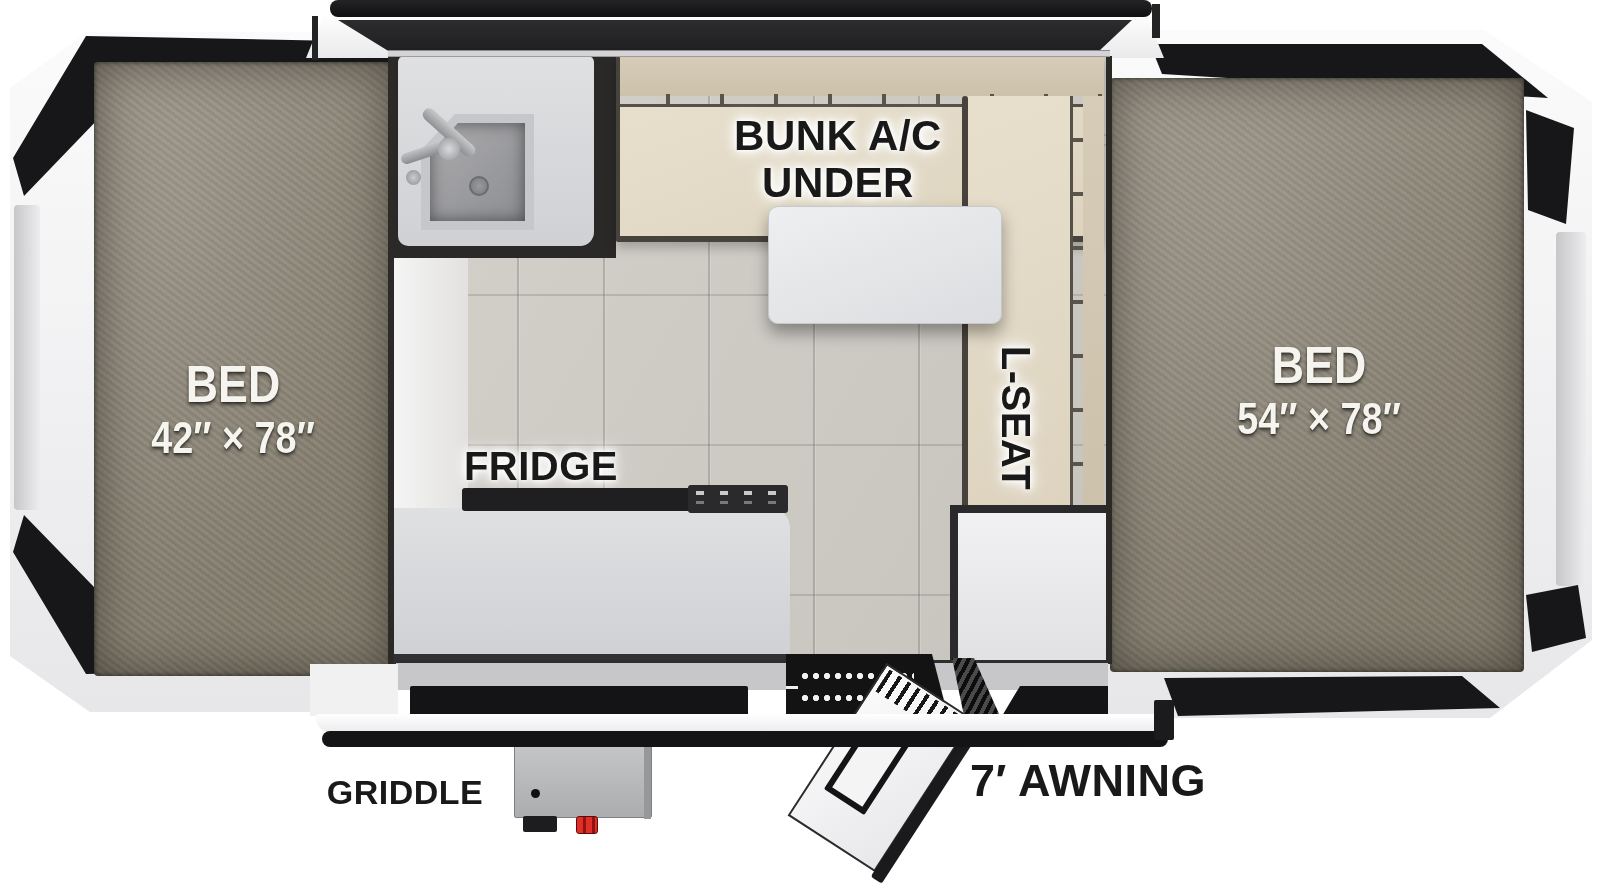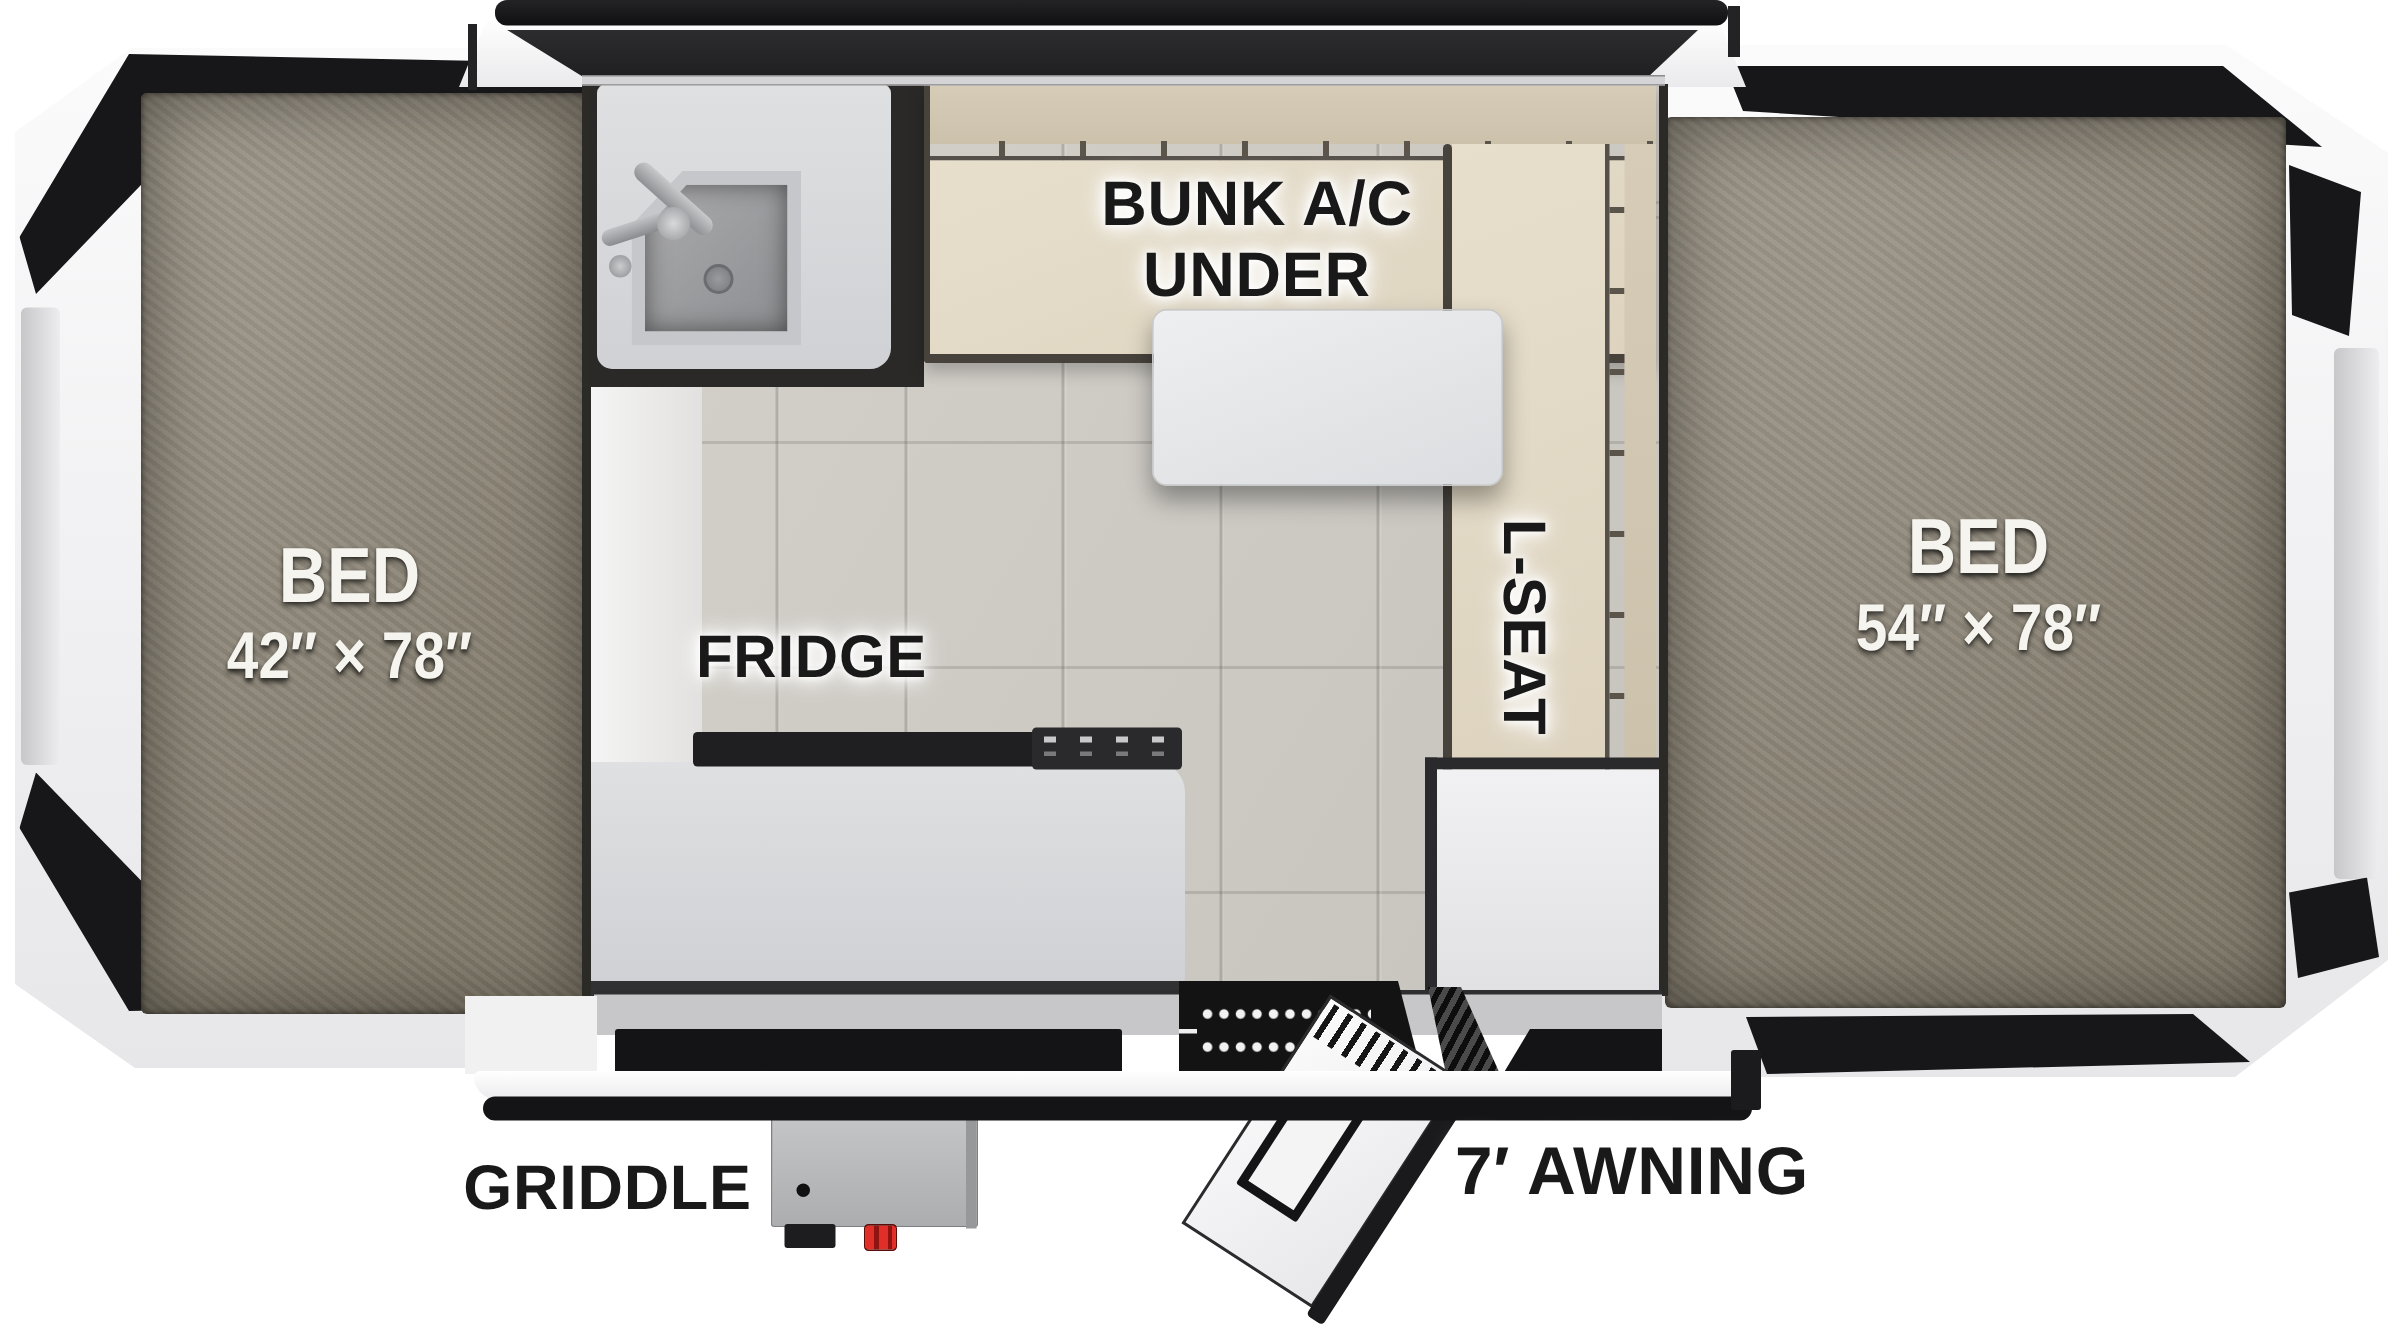--- a/index.html
+++ b/index.html
@@ -158,21 +158,21 @@
 
     <div class="lbl" style="left:446px;top:58px;transform:translateX(-50%);text-align:center;">
       <div style="position:relative;font-size:42px;line-height:47px;">BUNK A/C</div>
       <div style="position:relative;font-size:42px;line-height:47px;">UNDER</div>
     </div>
 
     <div class="table" style="left:376px;top:152px;width:234px;height:118px;"></div>
 
     <div class="lbl" style="left:623px;top:364px;font-size:40px;transform:translate(-50%,-50%) rotate(90deg);">L-SEAT</div>
 
-    <div class="lbl lbl-center" style="left:149px;top:385px;font-size:40px;">FRIDGE</div>
+    <div class="lbl lbl-center" style="left:149px;top:412px;font-size:40px;">FRIDGE</div>
 
     <div style="left:0;top:434px;width:398px;height:176px;">
       <div class="counter" style="left:0;top:20px;width:398px;height:146px;border-radius:0 20px 2px 0;"></div>
       <div class="cooktop" style="left:70px;top:0;width:326px;height:23px;"></div>
       <div class="stove" style="left:296px;top:-3px;width:100px;height:28px;">
         <div class="knobs" style="left:8px;top:6px;right:8px;height:4px;"></div>
         <div class="knobs" style="left:8px;top:16px;right:8px;height:3px;opacity:.5;"></div>
       </div>
       <div style="left:0;top:166px;width:398px;height:10px;background:#313133;"></div>
     </div>
@@ -222,16 +222,16 @@
       <div style="left:16px;top:44px;width:9px;height:9px;border-radius:50%;background:#111;"></div>
     </div>
     <div style="left:9px;top:76px;width:34px;height:16px;background:#1d1d1f;border-radius:2px;"></div>
     <div style="left:62px;top:76px;width:22px;height:18px;border-radius:3px;
          background:repeating-linear-gradient(90deg,#df2f28 0 6px,#8f130e 6px 9px);border:1px solid #5a0c08;"></div>
   </div>
 
   <div class="band-black" style="left:322px;top:731px;width:846px;height:16px;"></div>
   <div style="left:1154px;top:700px;width:20px;height:40px;background:#1b1b1d;border-radius:2px;"></div>
 
-  <div class="lbl lbl-center" style="left:405px;top:792px;font-size:42px;">GRIDDLE</div>
+  <div class="lbl lbl-center" style="left:405px;top:792px;font-size:34px;">GRIDDLE</div>
   <div class="lbl lbl-center" style="left:1088px;top:781px;font-size:45px;">7′ AWNING</div>
 
 </div>
 
 </body></html>

